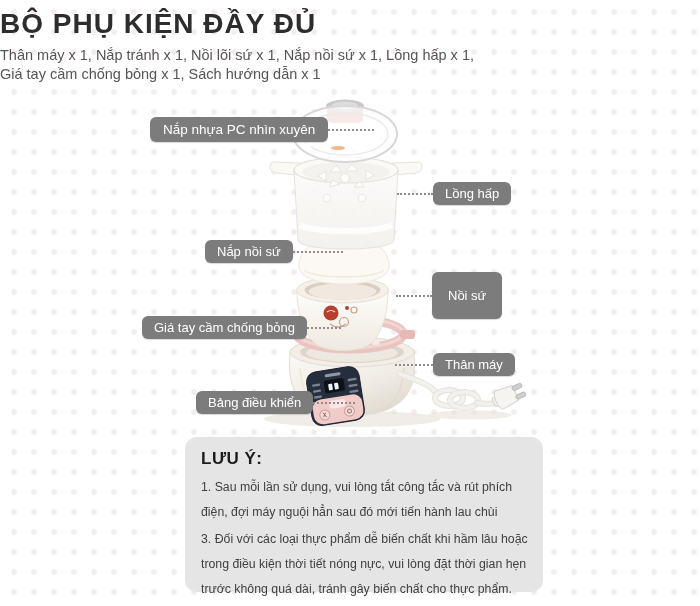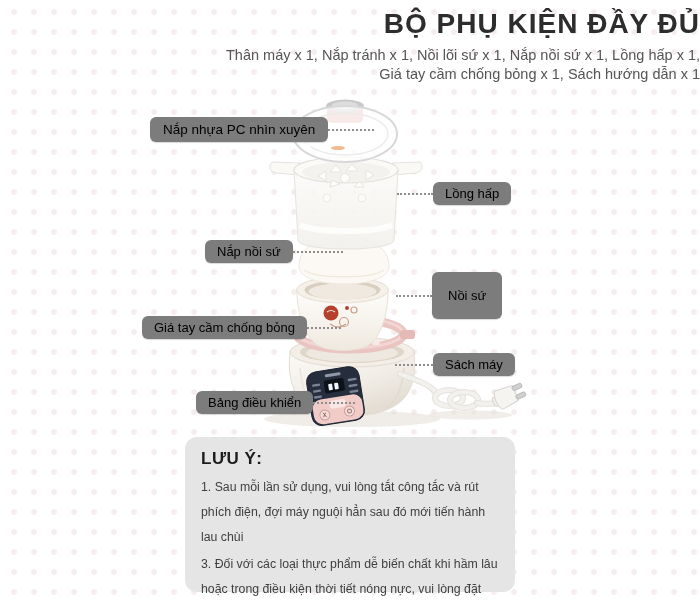--- a/index.html
+++ b/index.html
@@ -6,37 +6,37 @@
   .page{
     position:relative;
     width:700px;height:606px;
     font-family:"Liberation Sans","DejaVu Sans",sans-serif;
     background-color:#ffffff;
     background-image:radial-gradient(circle,#f5eded 2.5px,rgba(255,255,255,0) 3.1px);
     background-size:20px 20px;
     background-position:4px 2px;
     overflow:hidden;
   }
-  .hdr{position:absolute;left:0;top:0;width:700px;text-align:right;}
+  .hdr{position:absolute;left:0;top:0;width:700px;text-align:left;}
   .hdr h1{
     margin:8px 0 6px 0;
     font-size:28px;font-weight:bold;color:#2d2d2d;letter-spacing:1px;
   }
   .hdr .sub{margin:0;font-size:14.5px;color:#555555;line-height:19px;}
   .label-row{position:absolute;display:flex;align-items:center;}
   .callout{
-    background:#7c7c7c;color:#000000;
+    background:#7c7c7c;color:#ffffff;
     font-size:13px;line-height:15px;
     padding:4px 12px;border-radius:6px;
     white-space:nowrap;box-shadow:0 1px 1px rgba(0,0,0,0.15);
   }
   .leader{height:0;border-top:2px dotted #8d8d8d;}
   .illustration{position:absolute;left:0;top:0;}
   .note{
-    position:absolute;left:185px;top:437px;width:330px;height:155px;
+    position:absolute;left:185px;top:437px;width:358px;height:155px;
     background:#e5e5e5;border-radius:12px;box-sizing:border-box;
     padding:12px 15px 10px 16px;
   }
   .note h2{margin:0 0 6px 0;font-size:17px;font-weight:bold;color:#1c1c1c;letter-spacing:0.5px;}
   .note p{margin:0 0 2px 0;font-size:12.3px;color:#404040;line-height:25px;}
 </style>
 </head>
 <body>
 
 <div class="page">
@@ -201,21 +201,21 @@
     <span class="callout" style="padding:16px 16px;">Nồi sứ</span>
   </div>
 
   <div class="label-row" style="left:142px;top:316px;">
     <span class="callout">Giá tay cầm chống bỏng</span>
     <span class="leader" style="width:34px;"></span>
   </div>
 
   <div class="label-row" style="left:395px;top:353px;">
     <span class="leader" style="width:38px;"></span>
-    <span class="callout">Sách máy</span>
+    <span class="callout">Thân máy</span>
   </div>
 
   <div class="label-row" style="left:196px;top:391px;">
     <span class="callout">Bảng điều khiển</span>
     <span class="leader" style="width:42px;"></span>
   </div>
 
   <section class="note">
     <h2>LƯU Ý:</h2>
     <p>1.  Sau mỗi lần sử dụng, vui lòng tắt công tắc và rút phích điện, đợi máy nguội hẳn sau đó mới tiến hành lau chùi</p>

